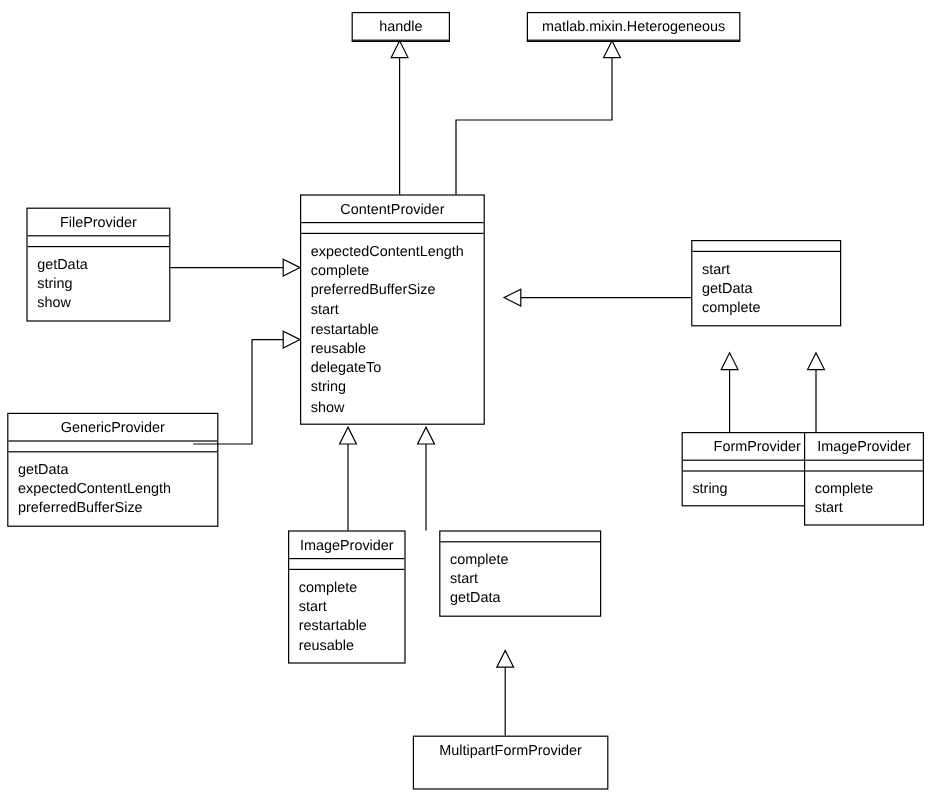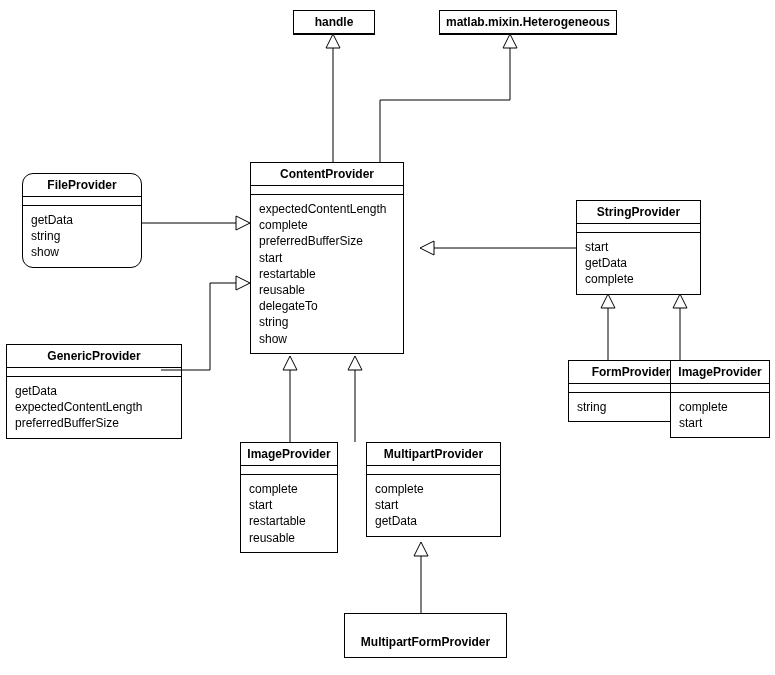--- a/index.html
+++ b/index.html
@@ -20,21 +20,21 @@
     height: 675px;
   }
   .cls {
     position: absolute;
     background: #fff;
     border: 1px solid #000;
     box-sizing: border-box;
   }
   .cls .title {
     text-align: center;
-    font-weight: bold;
+    font-weight: normal;
     padding: 4px 6px;
     border-bottom: 1px solid #000;
     white-space: nowrap;
   }
   .cls .attrs {
     border-bottom: 1px solid #000;
     min-height: 8px;
   }
   .cls .ops {
     padding: 6px 8px;
@@ -82,21 +82,21 @@
     <div>preferredBufferSize</div>
     <div>start</div>
     <div>restartable</div>
     <div>reusable</div>
     <div>delegateTo</div>
     <div>string</div>
     <div>show</div>
   </div>
 </div>
 
-<div class="cls" style="left:22px; top:173px; width:120px;border-radius:11px;">
+<div class="cls" style="left:22px; top:173px; width:120px;">
   <div class="title">FileProvider</div>
   <div class="attrs"></div>
   <div class="ops">
     <div>getData</div>
     <div>string</div>
     <div>show</div>
   </div>
 </div>
 
 <div class="cls" style="left:6px; top:344px; width:176px;">
@@ -114,35 +114,33 @@
   <div class="attrs"></div>
   <div class="ops">
     <div>complete</div>
     <div>start</div>
     <div>restartable</div>
     <div>reusable</div>
   </div>
 </div>
 
 <div class="cls" style="left:366px; top:442px; width:135px;">
-  <div class="title">MultipartProvider</div>
   <div class="attrs"></div>
   <div class="ops">
     <div>complete</div>
     <div>start</div>
     <div>getData</div>
   </div>
 </div>
 
 <div class="cls" style="left:344px; top:613px; width:163px; height:45px;">
-  <div class="title" style="border-bottom:none;margin-top:17px;">MultipartFormProvider</div>
+  <div class="title" style="border-bottom:none;">MultipartFormProvider</div>
 </div>
 
 <div class="cls" style="left:576px; top:200px; width:125px;">
-  <div class="title">StringProvider</div>
   <div class="attrs"></div>
   <div class="ops">
     <div>start</div>
     <div>getData</div>
     <div>complete</div>
   </div>
 </div>
 
 <div class="cls" style="left:568px; top:360px; width:126px;">
   <div class="title">FormProvider</div>

